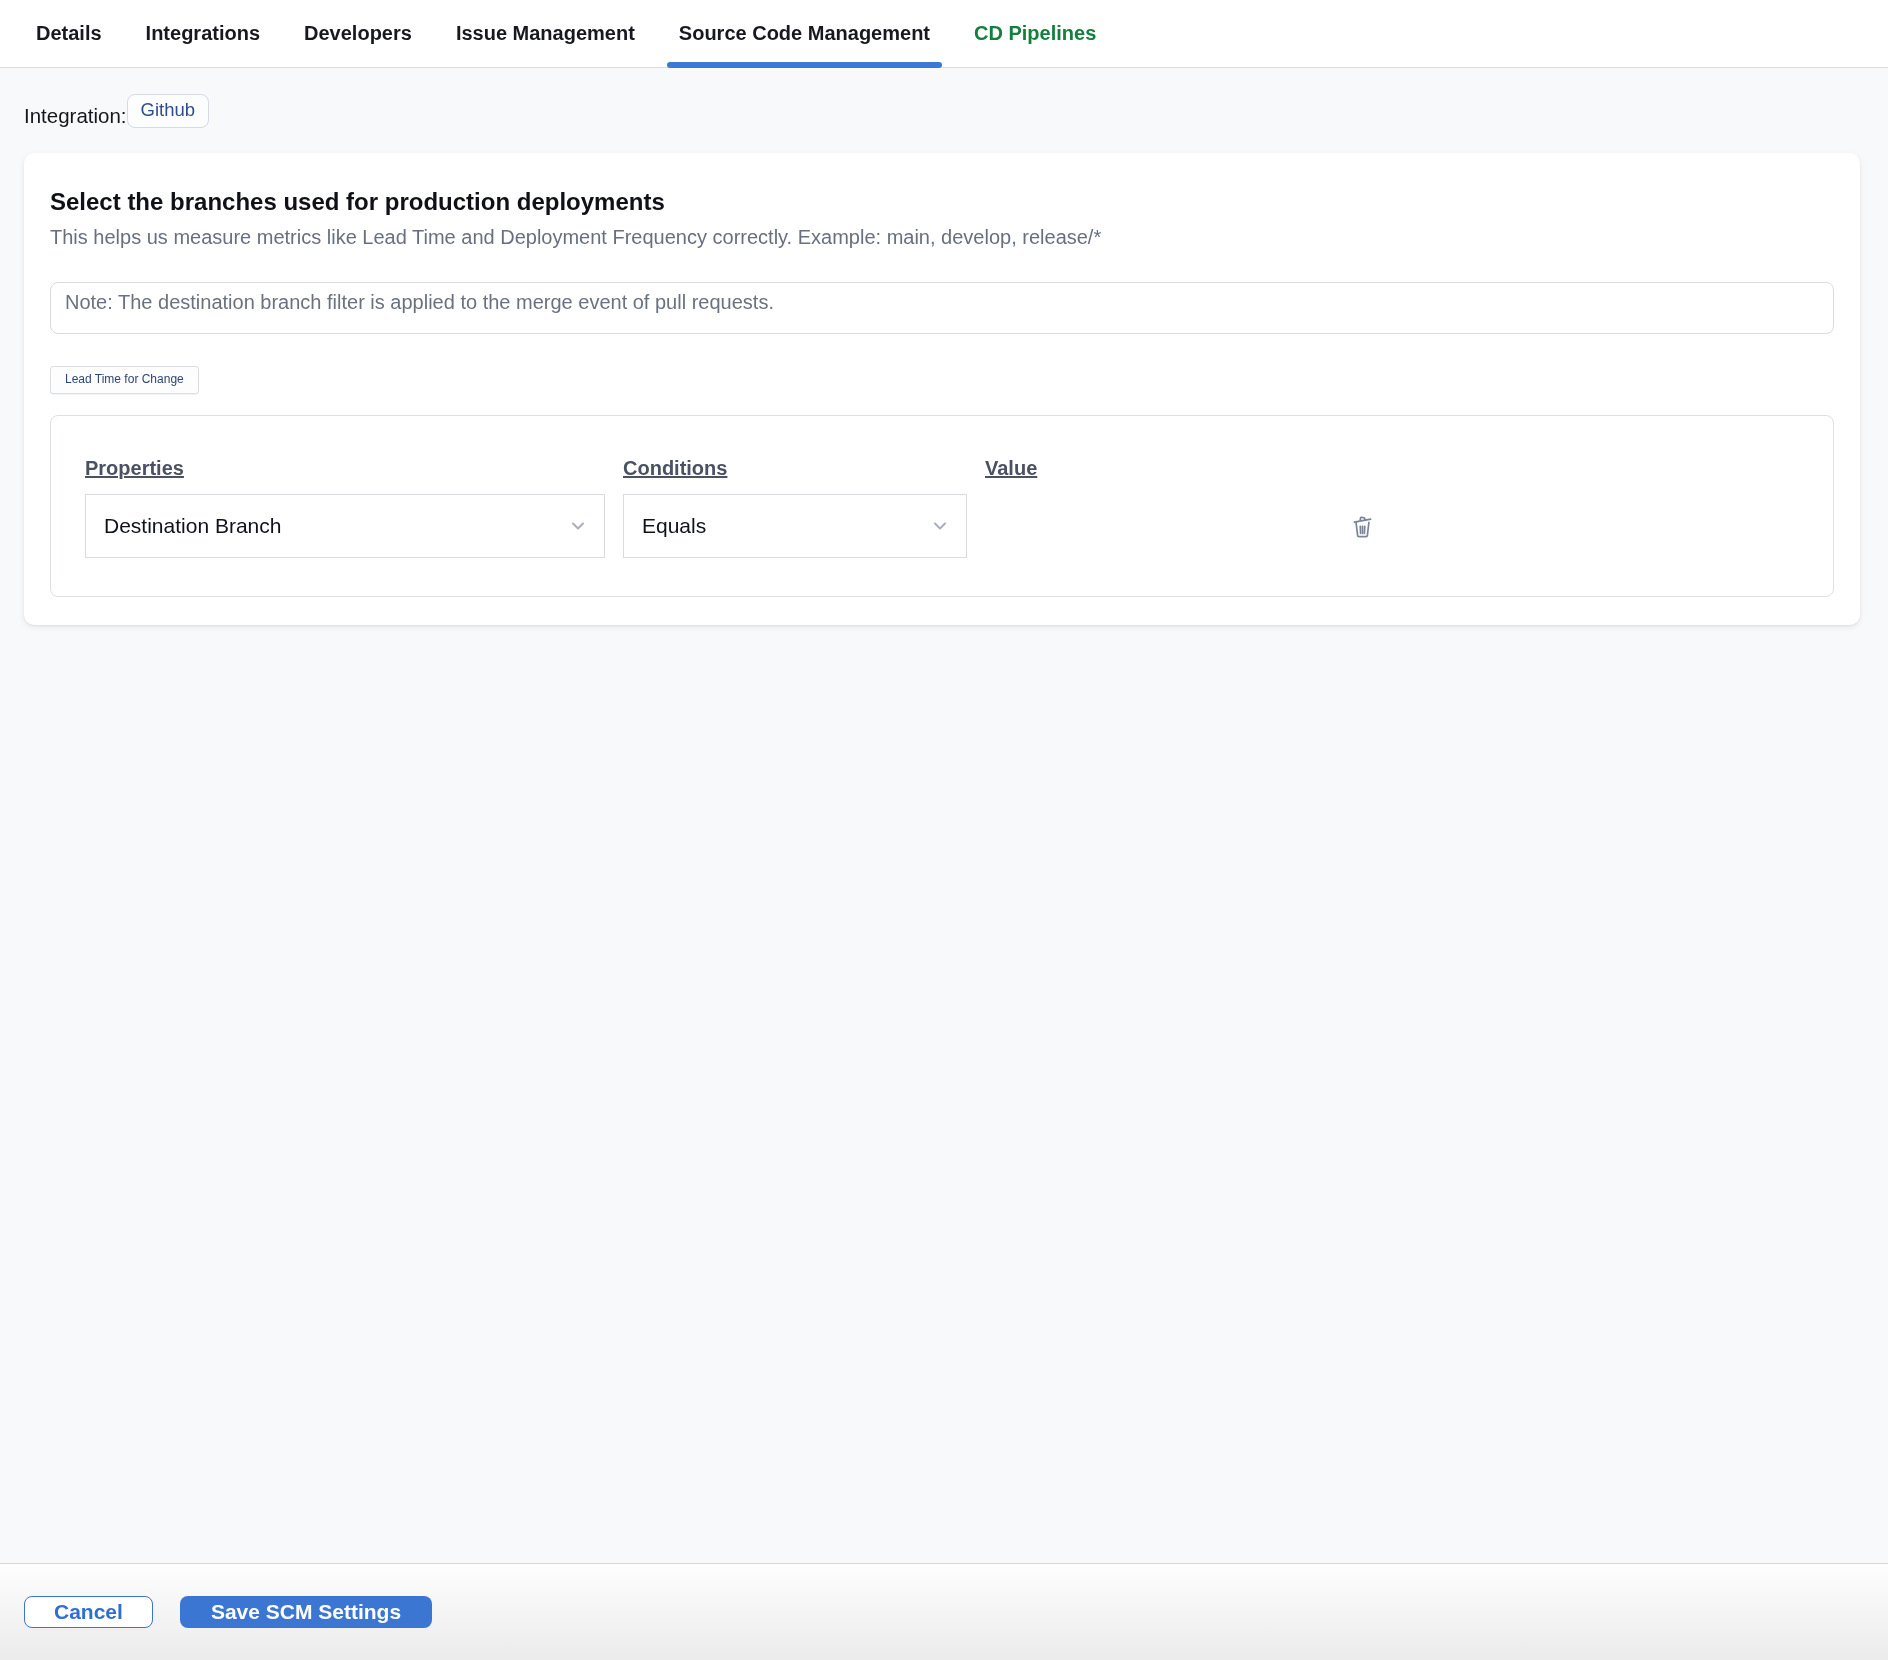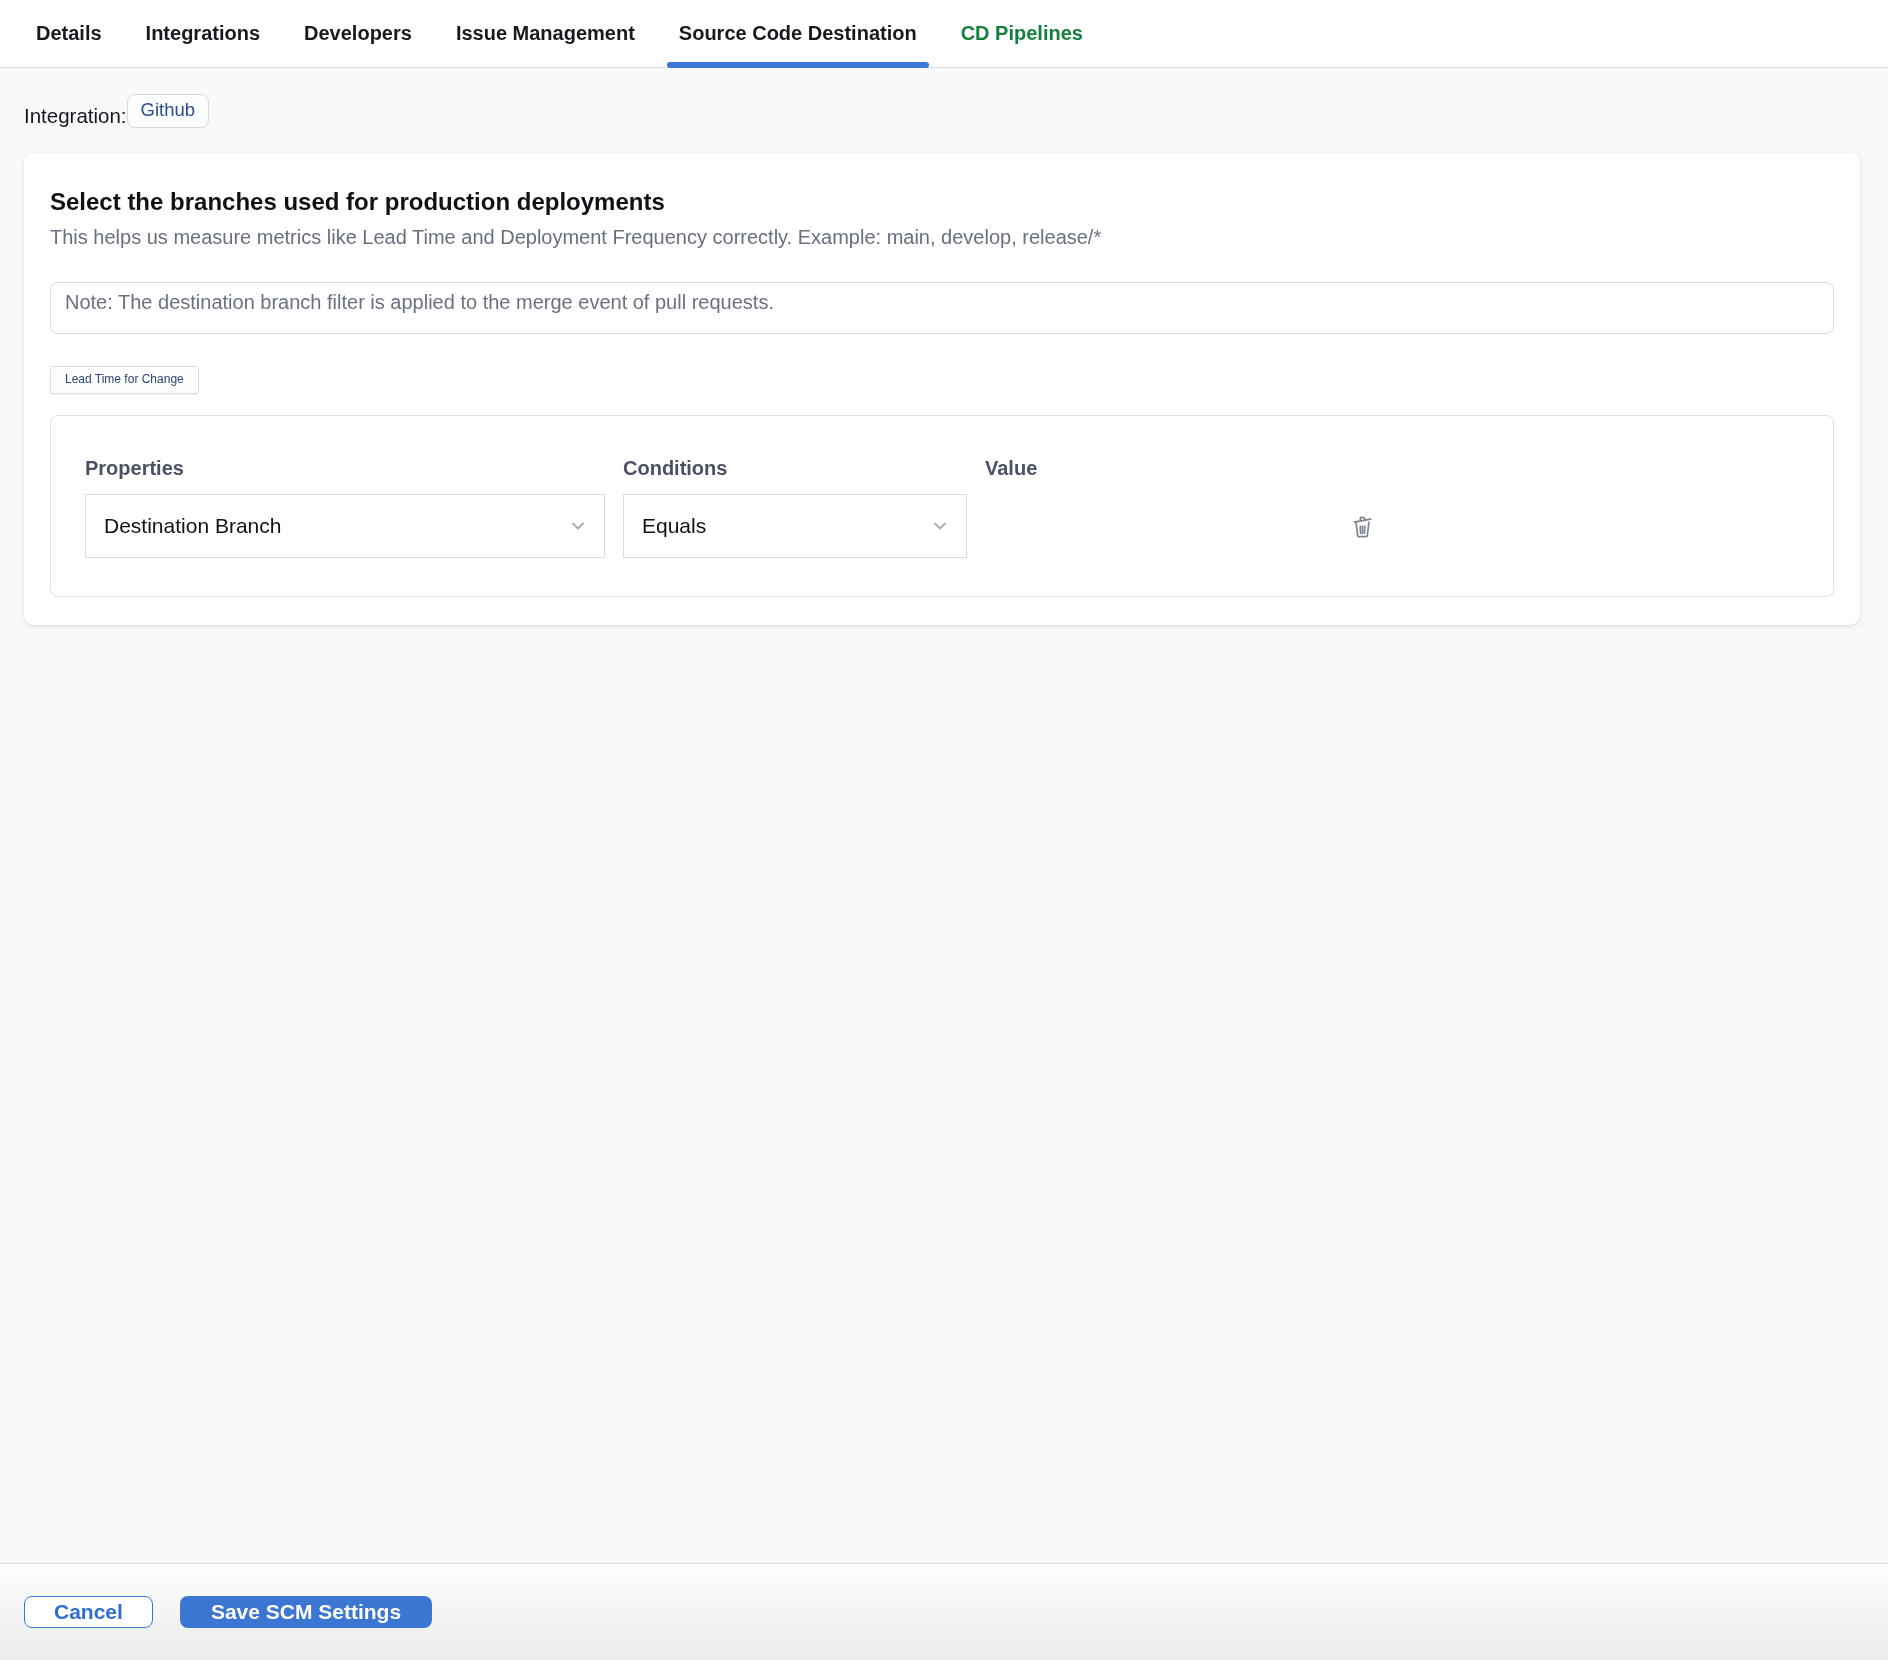--- a/index.html
+++ b/index.html
@@ -115,20 +115,21 @@
     grid-template-columns: 520px 344px 1fr 28px;
     column-gap: 18px;
     row-gap: 14px;
     align-items: center;
   }
   .col-header {
     font-size: 20px;
     font-weight: 600;
     color: #4a5163;
     line-height: 24px;
+    text-decoration: underline;
   }
   .select {
     height: 64px;
     border: 1px solid #d8dbe2;
     border-radius: 0;
     background: #ffffff;
     display: flex;
     align-items: center;
     justify-content: space-between;
     padding: 0 16px 0 18px;
@@ -184,21 +185,21 @@
   }
 </style>
 </head>
 <body>
 
 <header class="tabbar">
   <div class="tab">Details</div>
   <div class="tab">Integrations</div>
   <div class="tab">Developers</div>
   <div class="tab">Issue Management</div>
-  <div class="tab active">Source Code Destination</div>
+  <div class="tab active">Source Code Management</div>
   <div class="tab disabled">CD Pipelines</div>
 </header>
 
 <div class="integration-row">
   <span>Integration:</span>
   <span class="badge">Github</span>
 </div>
 
 <section class="card">
   <h1 class="card-title">Select the branches used for production deployments</h1>

